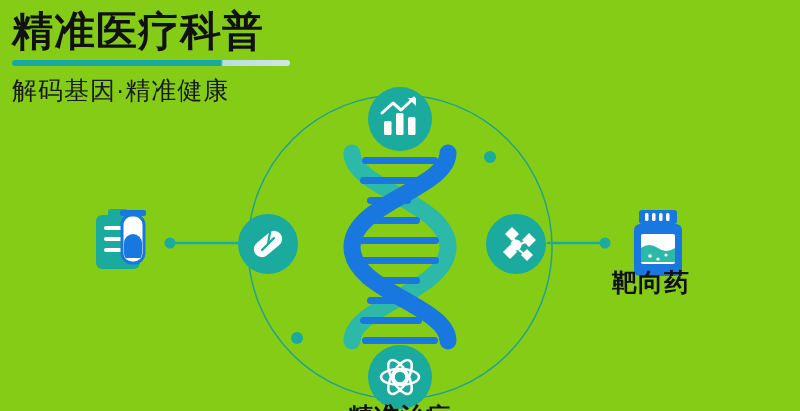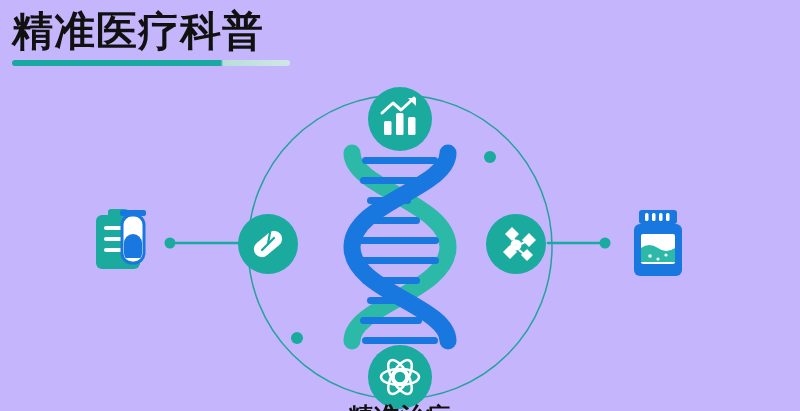--- a/index.html
+++ b/index.html
@@ -10,21 +10,21 @@
     width: 800px;
     height: 411px;
     overflow: hidden;
     background: #f7f8f7;
     font-family: "Liberation Sans", "DejaVu Sans", sans-serif;
   }
   #infographic {
     position: relative;
     width: 800px;
     height: 411px;
-    background: #c4b5fd;
+    background: #84cc16;
   }
 
   
   .header {
     position: absolute;
     left: 0;
     top: 0;
     width: 340px;
     height: 120px;
   }
@@ -97,20 +97,21 @@
   }
 </style>
 </head>
 <body>
 
 <div id="infographic">
 
   <div class="header">
     <div class="main-title">精准医疗科普</div>
     <div class="title-rule"></div>
+    <div class="sub-title">解码基因·精准健康</div>
   </div>
 
   <div class="stage">
     <svg width="800" height="411" viewBox="0 0 800 411" xmlns="http://www.w3.org/2000/svg">
 
       <defs>
         <clipPath id="clipTube">
           <rect x="124" y="228" width="18" height="30"></rect>
         </clipPath>
         <clipPath id="clipBottle">
@@ -241,15 +242,16 @@
           <path d="M641 248 q8 -6 17 0 q8 6 17 0 L675 264 L641 264 Z" fill="#2cb9a8"></path>
           <circle cx="650" cy="256" r="1.8" fill="#ffffff"></circle>
           <circle cx="658" cy="259" r="1.6" fill="#ffffff"></circle>
           <circle cx="666" cy="255" r="1.6" fill="#ffffff"></circle>
         </g>
       </g>
 
     </svg>
   </div>
 
+  <div class="side-label label-right">靶向药</div>
   <div class="label-bottom">精准治疗</div>
 
 </div>
 
 </body></html>

